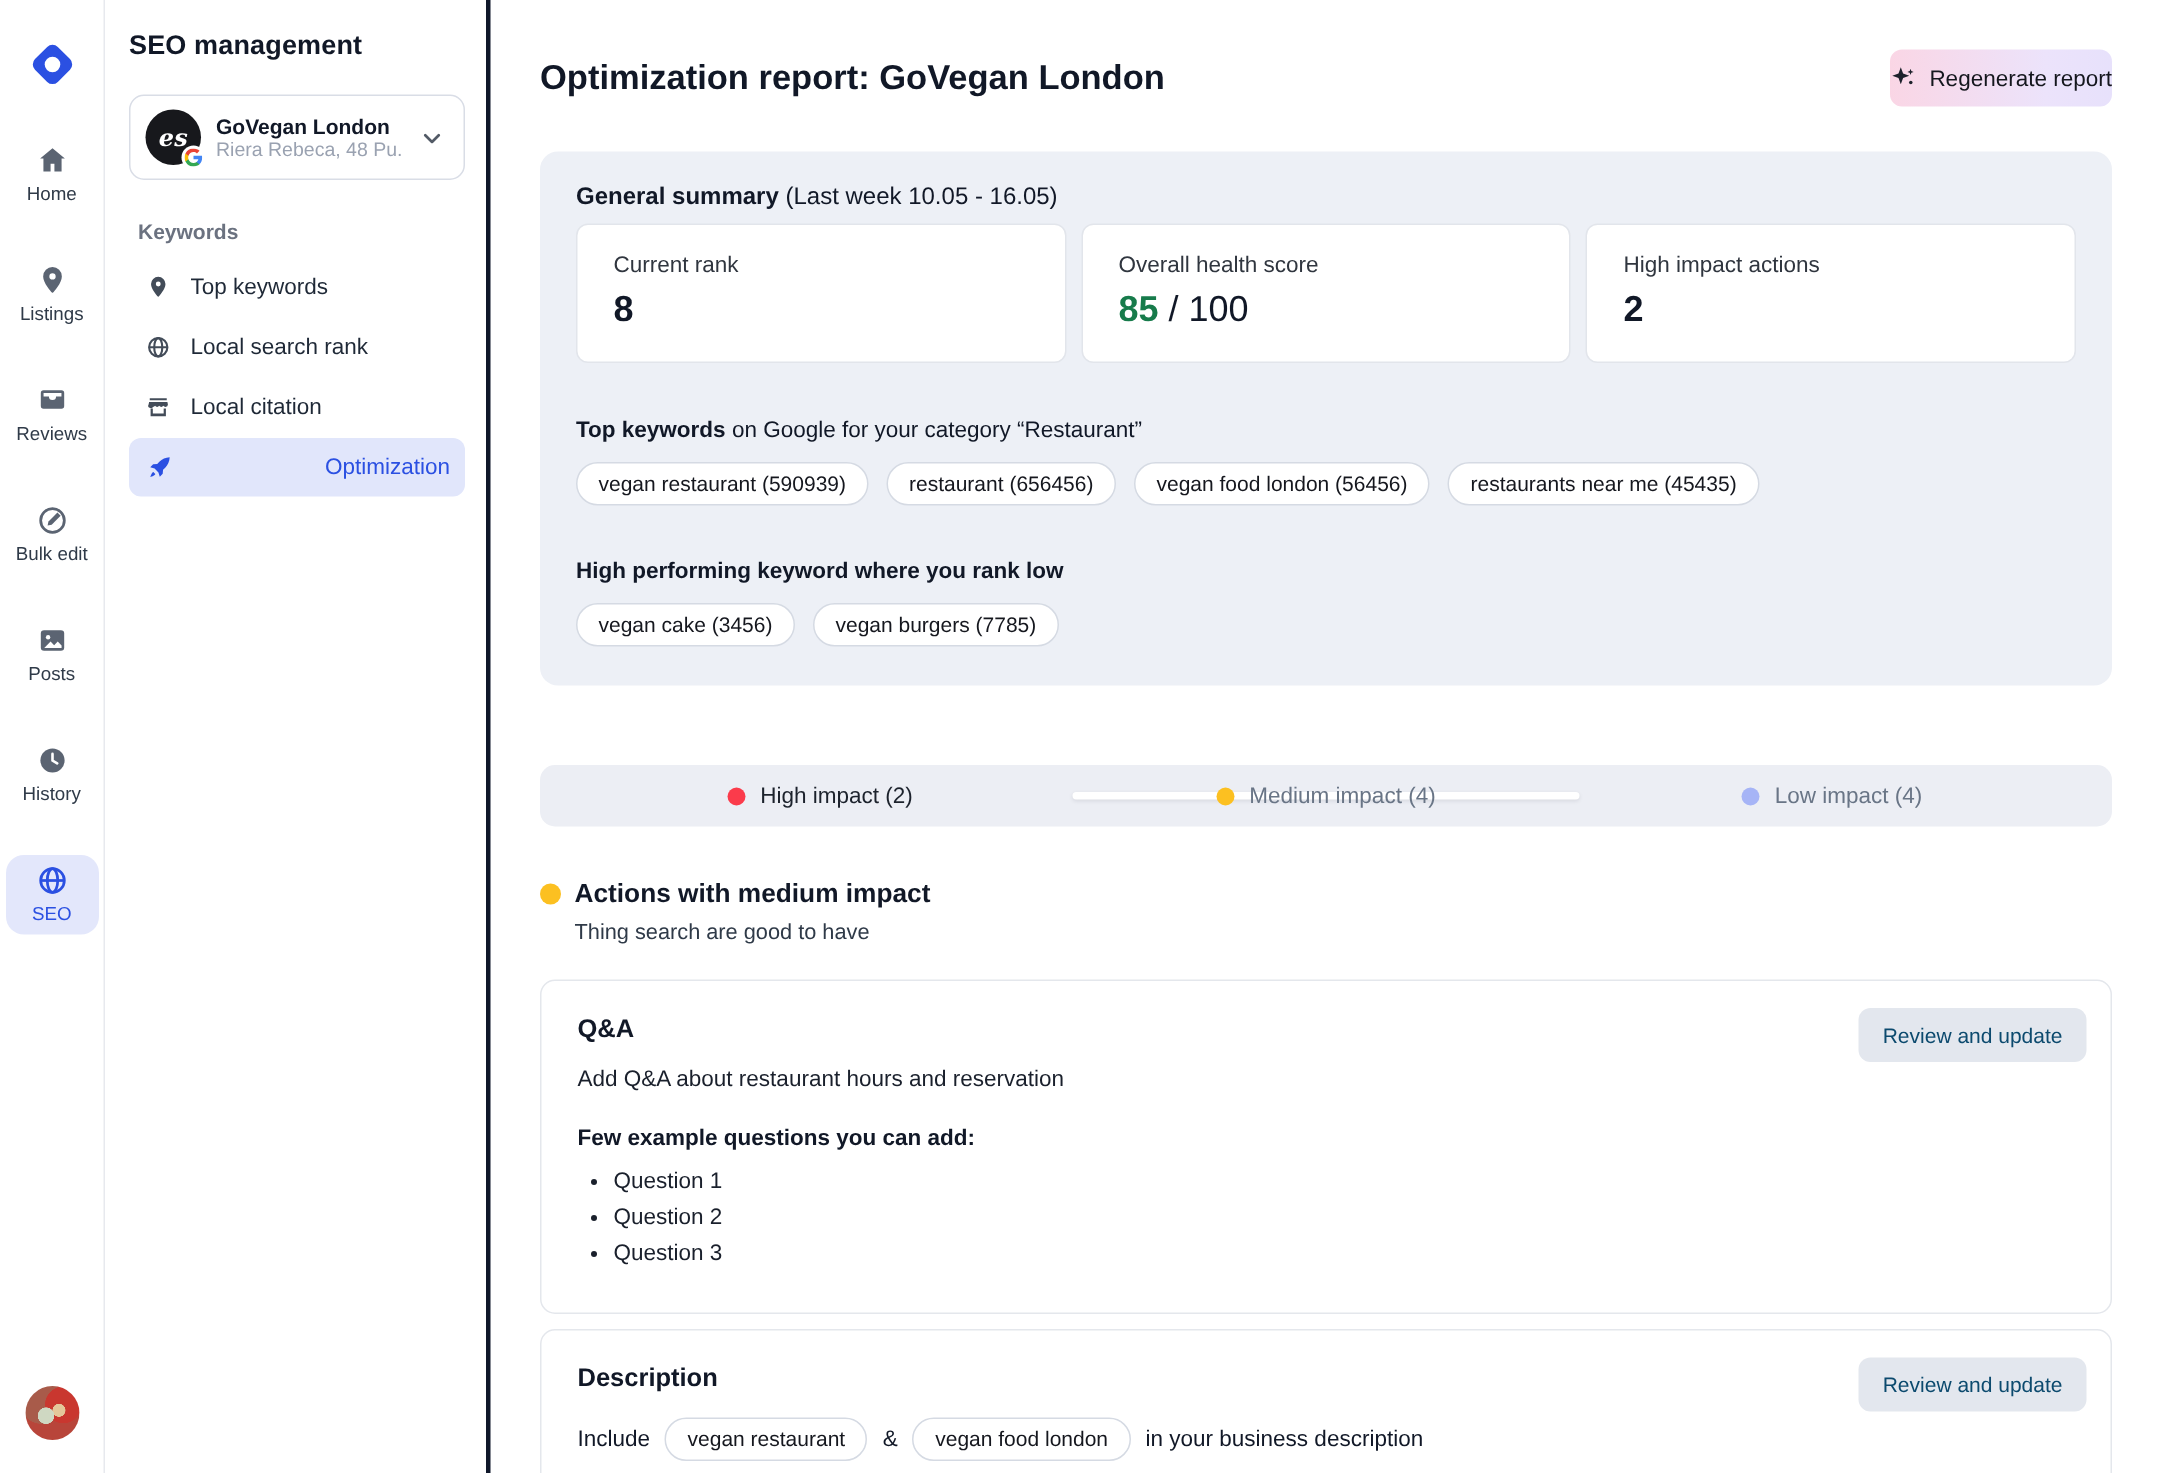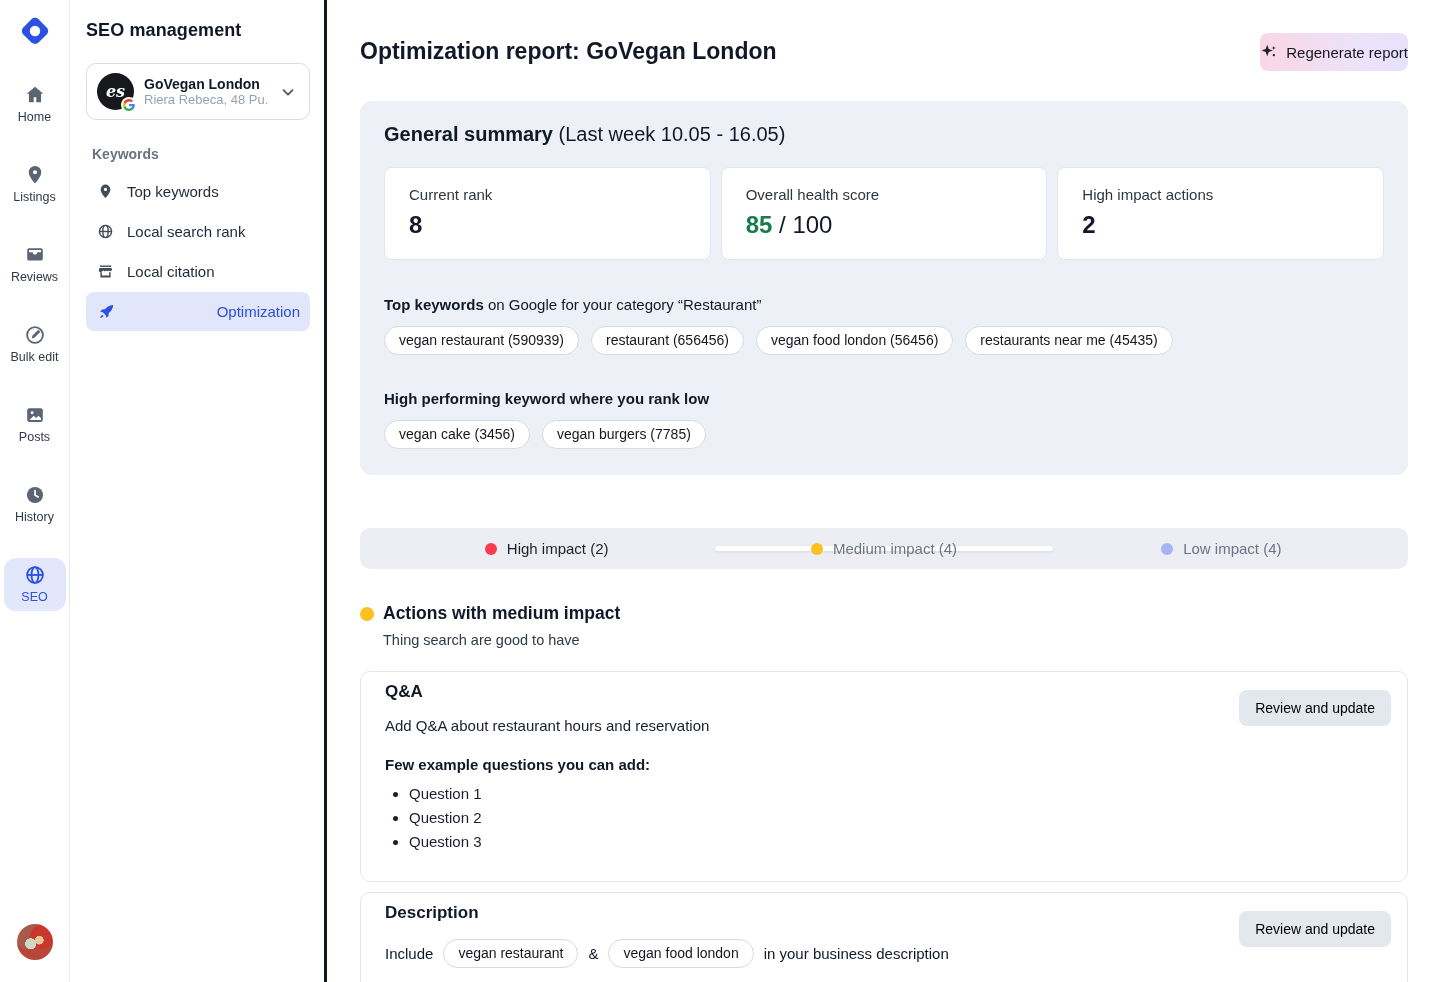--- a/index.html
+++ b/index.html
@@ -2,21 +2,21 @@
 <html><head>
 <meta charset="utf-8">
 <style>
   * { margin:0; padding:0; box-sizing:border-box; }
   html,body { width:1440px; height:982px; overflow:hidden; background:#fff;
     font-family:"Liberation Sans", sans-serif; color:#111827; }
   body { display:flex; }
 
   
   .rail { width:70px; flex:0 0 70px; border-right:1px solid #e7e9ee; display:flex;
-    flex-direction:column; align-items:center; padding-top:12px; }
+    flex-direction:column; align-items:center; padding-top:24px; }
   .rail-logo { width:38px; height:38px; margin-bottom:28px; display:flex; align-items:center; justify-content:center; }
   .rail-item { display:flex; flex-direction:column; align-items:center; gap:4px; margin-bottom:27px;
     cursor:pointer; width:62px; padding:6px 0 7px; border-radius:12px; }
   .rail-item .lbl { font-size:12.5px; color:#2f3a48; }
   .rail-item.active { background:#e3e7fb; }
   .rail-item.active .lbl { color:#2b50e2; }
   .rail-spacer { flex:1; }
   .rail-avatar { width:36px; height:36px; border-radius:50%; margin-bottom:22px; cursor:pointer;
     background:radial-gradient(circle at 38% 55%, #cfd8c2 0 18%, transparent 19%),
                radial-gradient(circle at 62% 45%, #e4c79a 0 14%, transparent 15%),
@@ -47,21 +47,21 @@
   
   .main { flex:1; padding:33px 32px 0 33px; min-width:0; }
   .page-head { display:flex; align-items:flex-start; justify-content:space-between; }
   .page-title { font-size:23px; padding-top:5px; }
   .page-title b { font-weight:700; }
   .regen-btn { display:flex; align-items:center; gap:8px; border:none; cursor:pointer; font-size:15px;
     color:#15171e; padding:10px 0; border-radius:8px; font-family:inherit;
     background:linear-gradient(90deg,#fad6e5 0%,#ece3fb 70%,#e7e1fb 100%); }
 
   .summary-panel { margin-top:30px; background:#edf0f6; border-radius:12px; padding:22px 24px 26px; }
-  .summary-head { font-size:20px; margin-bottom:21px; }
+  .summary-head { font-size:16px; margin-bottom:8px; }
   .summary-head b { font-weight:700; }
   .stat-row { display:flex; gap:10px; }
   .stat-card { flex:1; background:#fff; border:1px solid #e2e5eb; border-radius:8px; padding:18px 24px 20px; }
   .stat-label { font-size:15px; color:#30363f; }
   .stat-value { font-size:24px; font-weight:700; margin-top:8px; }
   .stat-value .green { color:#177b4b; }
   .stat-value .suffix { font-weight:400; }
   .kw-head { font-size:15px; margin-top:36px; }
   .kw-head b { font-weight:700; }
   .pill-row { display:flex; gap:12px; margin-top:13px; flex-wrap:wrap; }
@@ -77,26 +77,26 @@
   .tab.dark-label { color:#1c222c; }
   .tab.active { background:#fff; box-shadow:0 1px 3px rgba(16,24,40,.10); }
 
   
   .section-head { margin-top:34px; display:flex; align-items:center; gap:9px; }
   .section-dot { width:14px; height:14px; border-radius:50%; }
   .section-title { font-size:17.5px; font-weight:700; }
   .section-sub { font-size:14.5px; color:#2f3a48; margin:8px 0 0 23px; }
 
   
-  .action-card { margin-top:23px; border:1px solid #e4e7ec; border-radius:10px; padding:10px 24px 24px;
+  .action-card { margin-top:23px; border:1px solid #e4e7ec; border-radius:10px; padding:22px 24px 24px;
     position:relative; background:#fff; }
   .action-card + .action-card { margin-top:10px; }
   .card-title { font-size:17px; font-weight:700; }
   .review-btn { position:absolute; top:18px; right:16px; background:#e3e7ee; border:none; cursor:pointer;
-    font-family:inherit; font-size:14px; color:#000000; padding:10px 16px; border-radius:8px; }
+    font-family:inherit; font-size:14px; color:#0c4a6e; padding:10px 16px; border-radius:8px; }
   .card-desc { font-size:15px; margin-top:15px; color:#1a202c; }
   .card-list-title { font-size:15px; font-weight:700; margin-top:22px; }
   .card-list { margin:12px 0 0 24px; }
   .card-list li { font-size:15px; margin-bottom:7px; color:#1a202c; }
   .include-row { display:flex; align-items:center; gap:10px; margin-top:16px; font-size:15px; }
 
   svg { display:block; }
 </style>
 </head>
 <body>

